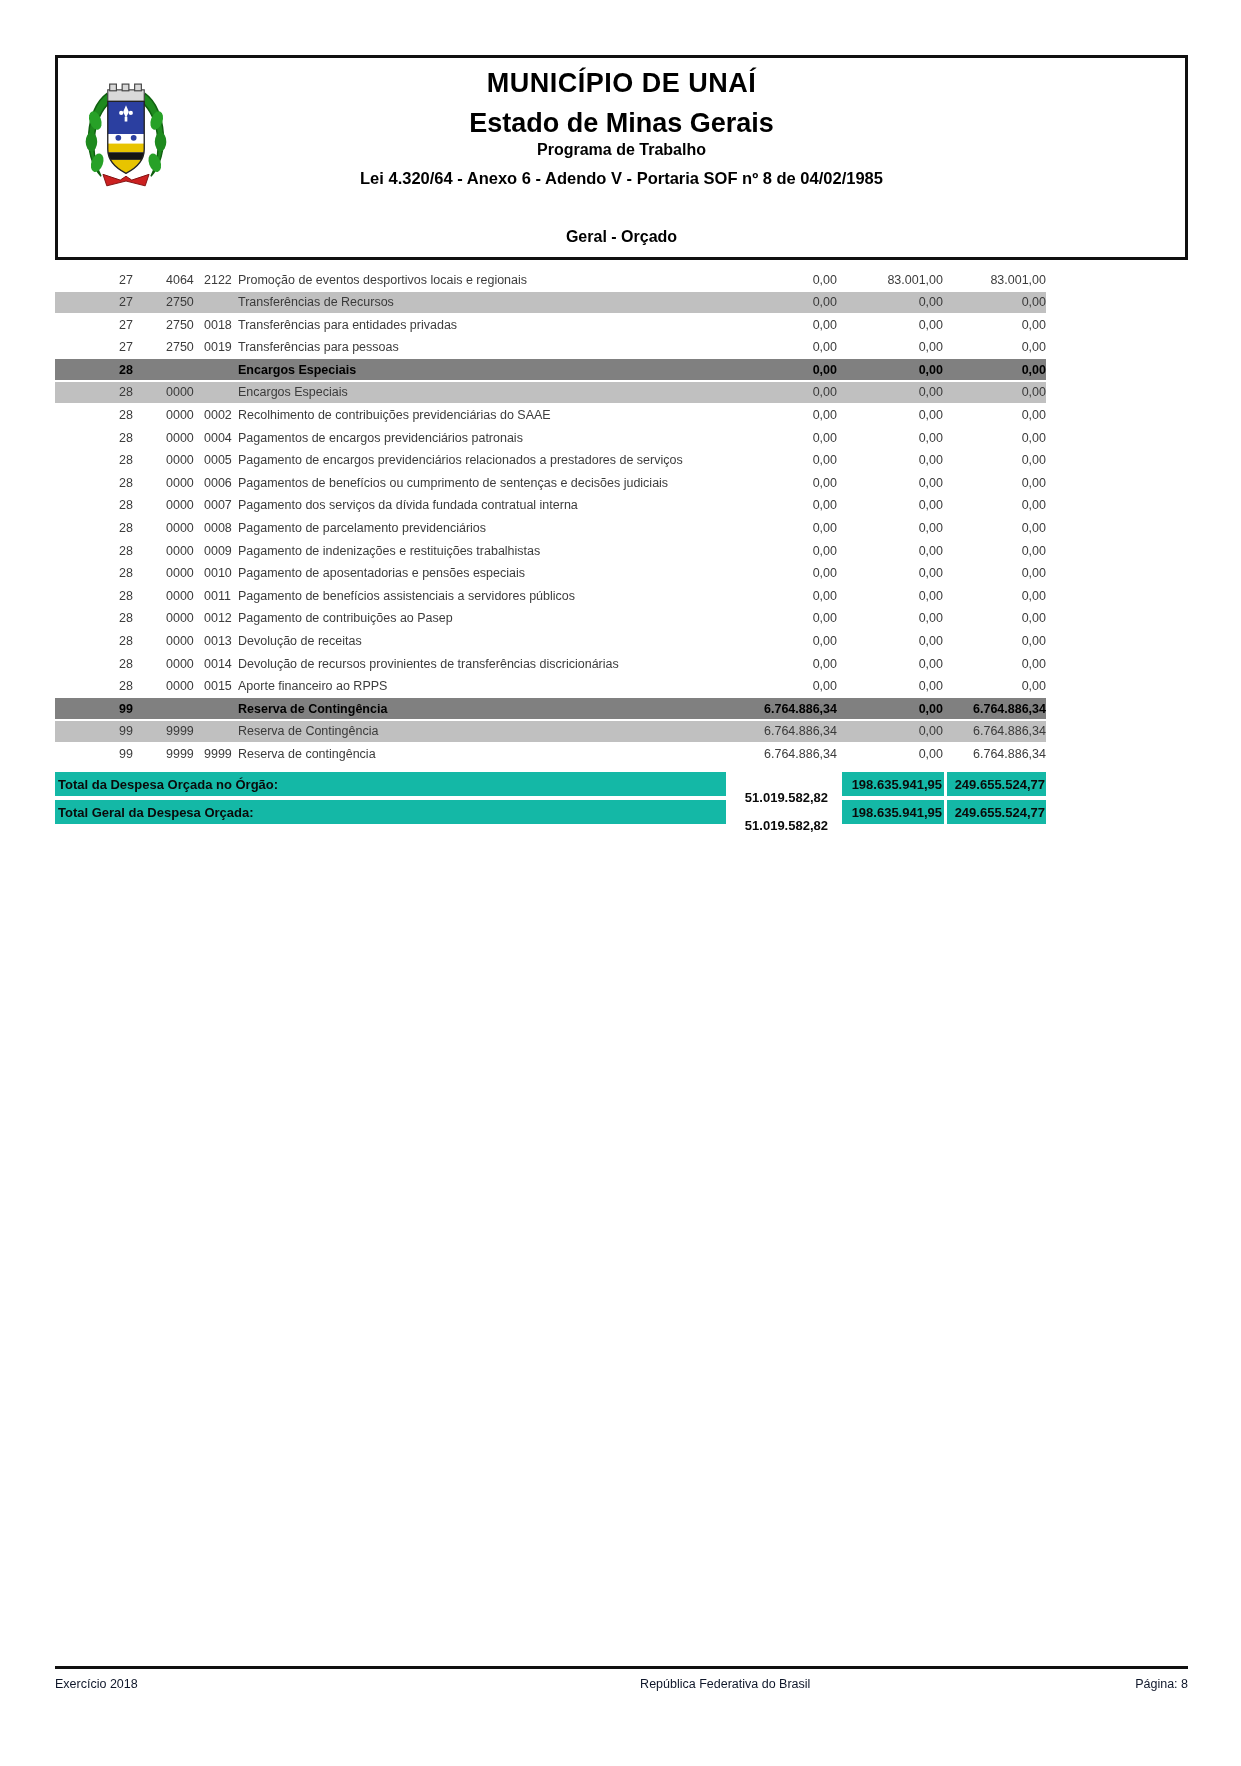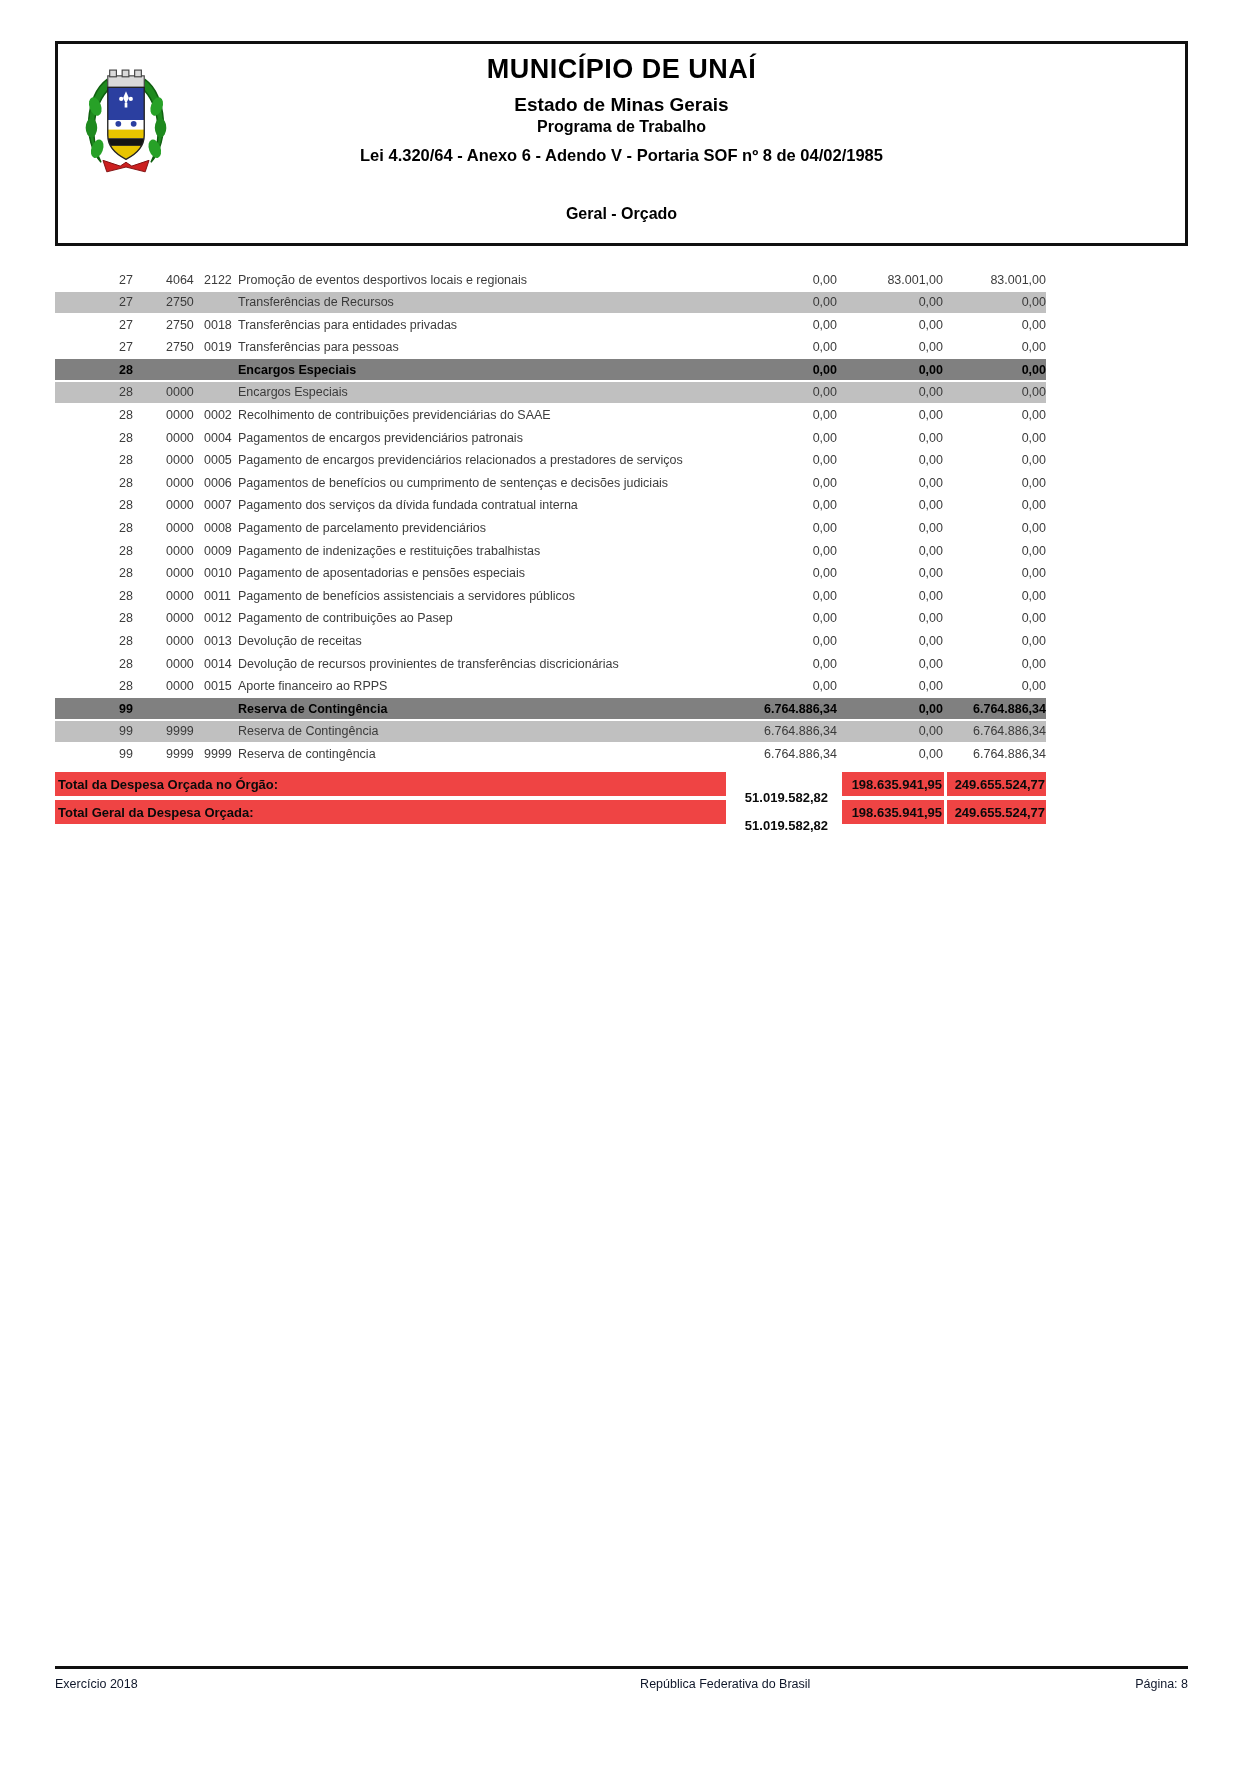--- a/index.html
+++ b/index.html
@@ -6,29 +6,29 @@
   .page{
     position:relative;
     width:1241px;height:1766px;
     background:#ffffff;
     font-family:"Liberation Sans", sans-serif;
     color:#000;
     overflow:hidden;
   }
   
   .header-box{
-    position:absolute;left:55px;top:41px;
+    position:absolute;left:55px;top:55px;
     width:1133px;height:205px;
     border:3px solid #101010;
     box-sizing:border-box;
     text-align:center;
   }
   .logo{position:absolute;left:20px;top:20px;width:96px;height:112px;}
   .h-title{margin-top:10px;font-size:27px;font-weight:bold;letter-spacing:.5px;}
-  .h-state{margin-top:9px;font-size:19px;font-weight:bold;}
+  .h-state{margin-top:9px;font-size:27px;font-weight:bold;}
   .h-report{margin-top:2px;font-size:16px;font-weight:bold;}
   .h-law{margin-top:10px;font-size:16.5px;font-weight:bold;}
   .h-scope{margin-top:40px;font-size:16px;font-weight:bold;}
   
   .table{position:absolute;left:55px;top:269px;width:991px;}
   .t-row{
     height:21px;margin-bottom:1.6px;
     display:flex;align-items:center;
     font-size:12.5px;color:#3c3c3c;
     white-space:nowrap;
@@ -41,21 +41,21 @@
   .c-desc{flex:1;overflow:hidden;}
   .c-val1{width:100px;text-align:right;flex:none;}
   .c-val2{width:106px;text-align:right;flex:none;}
   .c-val3{width:103px;text-align:right;flex:none;}
   
   .totals{position:absolute;left:55px;top:772px;width:991px;}
   .total-row{
     display:flex;height:24px;margin-bottom:4px;
     font-size:13px;font-weight:bold;color:#0a0a0a;
   }
-  .total-row > span{background:#ef4444;display:flex;align-items:center;}
+  .total-row > span{background:#14b8a6;display:flex;align-items:center;}
   .tl-label{flex:1;padding-left:3px;margin-right:3px;}
   .tl-val1{width:99px;justify-content:flex-end;margin-right:3px;padding-right:11px;margin-top:25px;}
   .tl-val2{width:100px;justify-content:flex-end;margin-right:3px;padding-right:2px;}
   .tl-val3{width:98px;justify-content:flex-end;padding-right:1px;}
   
   .footer-line{position:absolute;left:55px;top:1666px;width:1133px;height:3px;background:#101010;}
   .footer{
     position:absolute;left:55px;top:1677px;width:1133px;
     display:flex;font-size:12.5px;color:#0f172a;
   }

